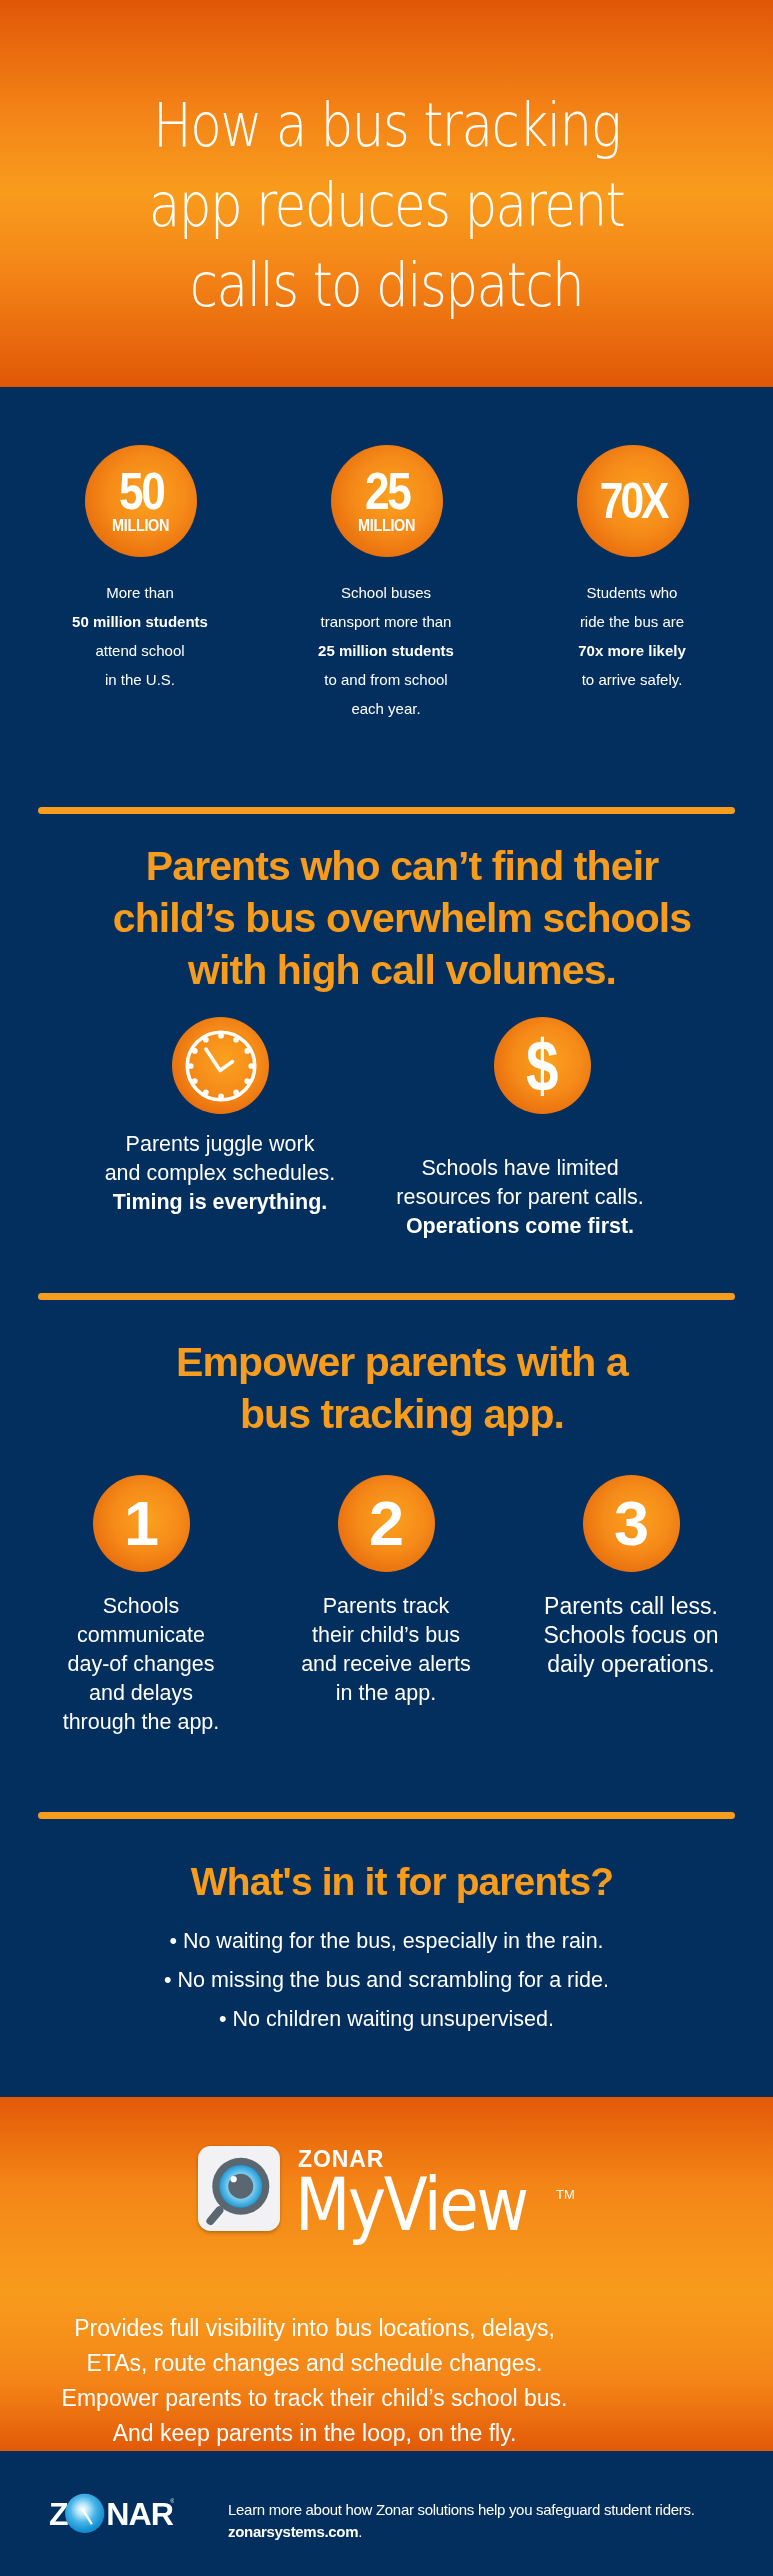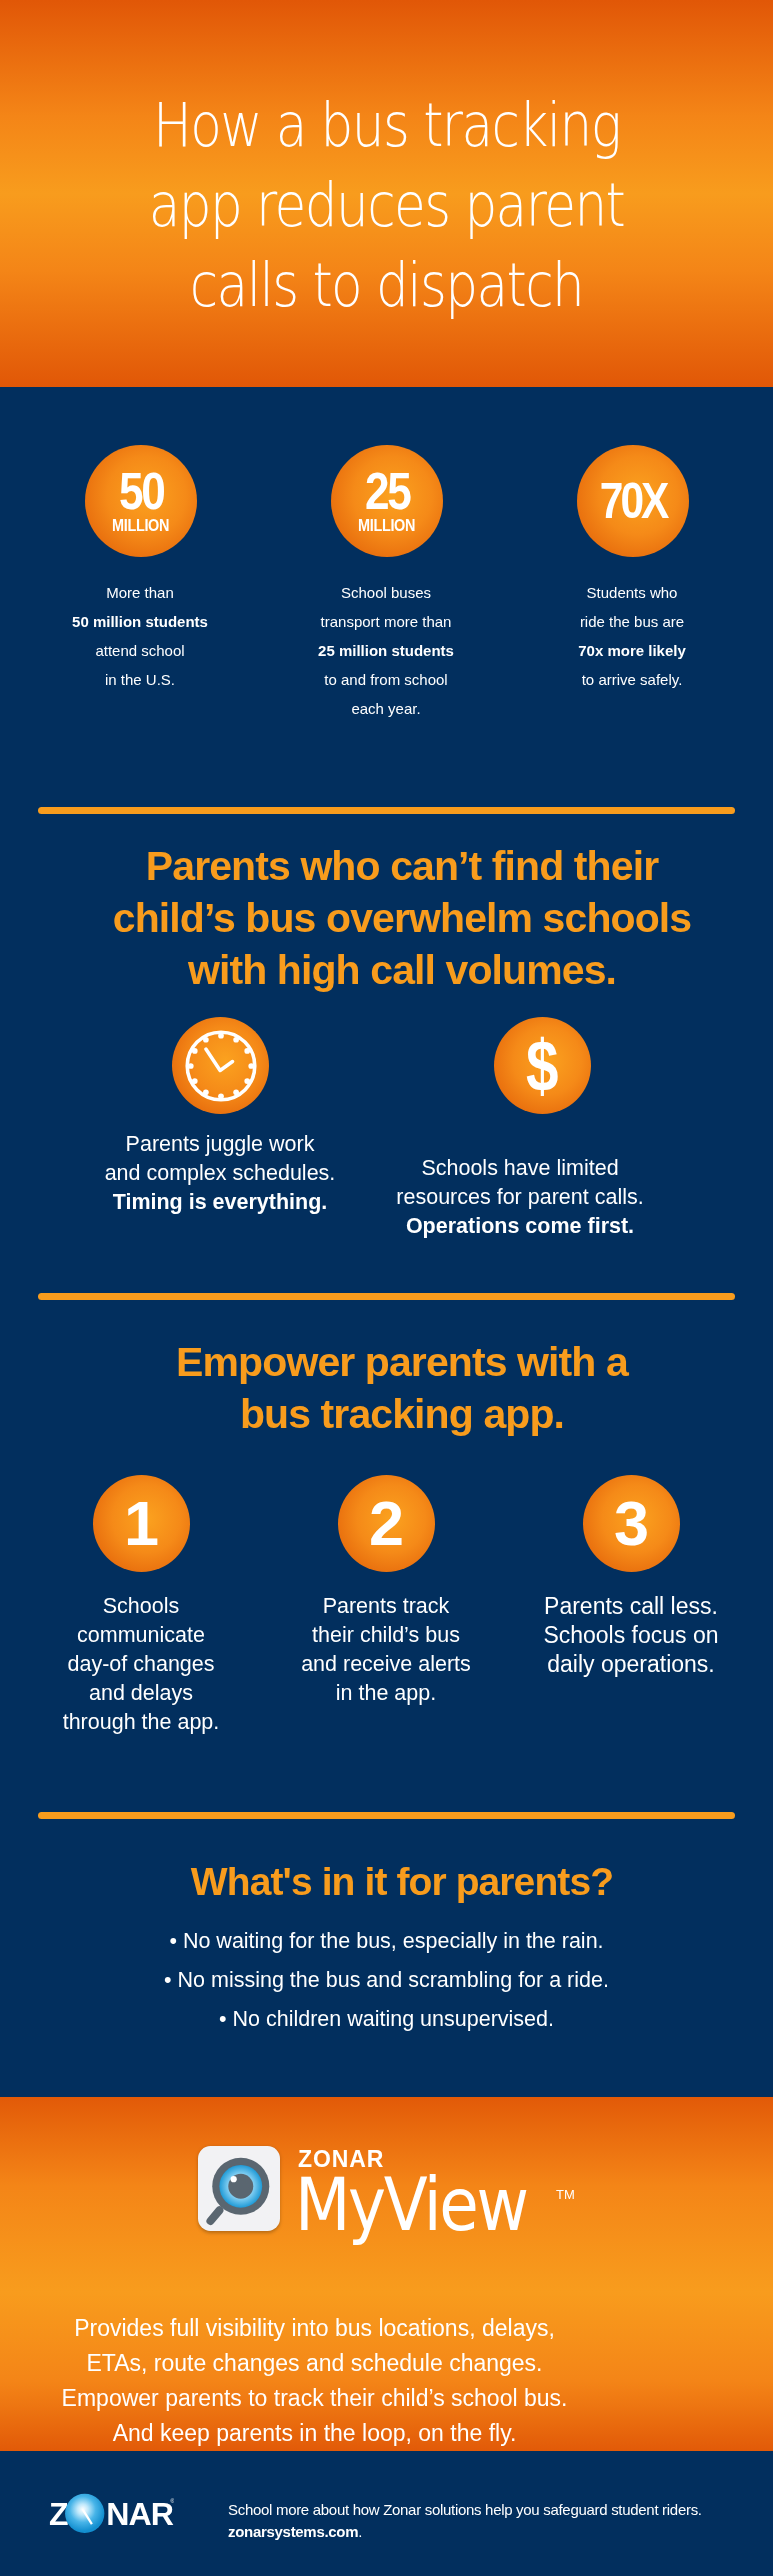--- a/index.html
+++ b/index.html
@@ -253,18 +253,18 @@
       </radialGradient>
     </defs>
     <text x="0" y="39" fill="#fff" font-family="Liberation Sans, sans-serif" font-weight="700" font-size="36">Z</text>
     <circle cx="40" cy="26" r="22" fill="url(#oring)"></circle>
     <line x1="38" y1="22" x2="48" y2="38" stroke="#fff" stroke-width="2.5"></line>
     <text x="64" y="39" fill="#fff" font-family="Liberation Sans, sans-serif" font-weight="700" font-size="36" letter-spacing="-1">NAR</text>
     <text x="136" y="14" fill="#fff" font-family="Liberation Sans, sans-serif" font-size="6">®</text>
   </svg>
 </div>
 <div class="footer-text">
-  <div>School more about how Zonar solutions help you safeguard student riders.</div>
+  <div>Learn more about how Zonar solutions help you safeguard student riders.</div>
   <div>
     <a class="footer-link">zonarsystems.com</a><span>.</span>
   </div>
 </div>
 
 
 </body></html>

